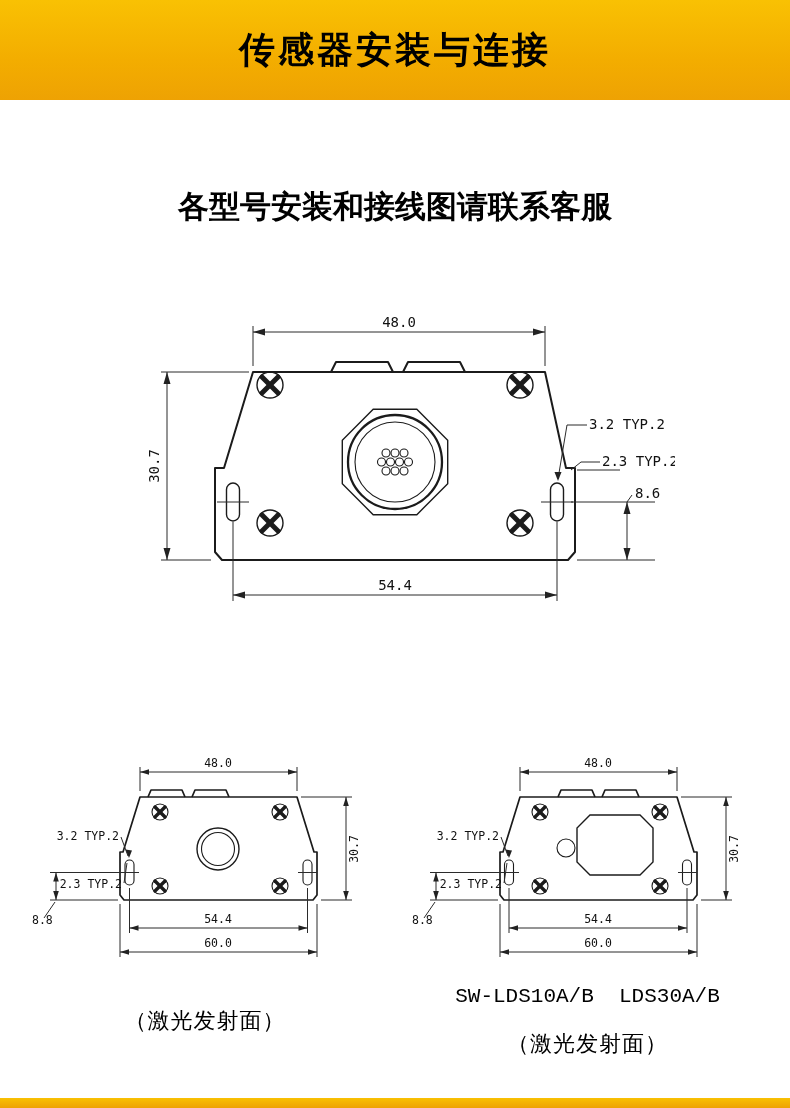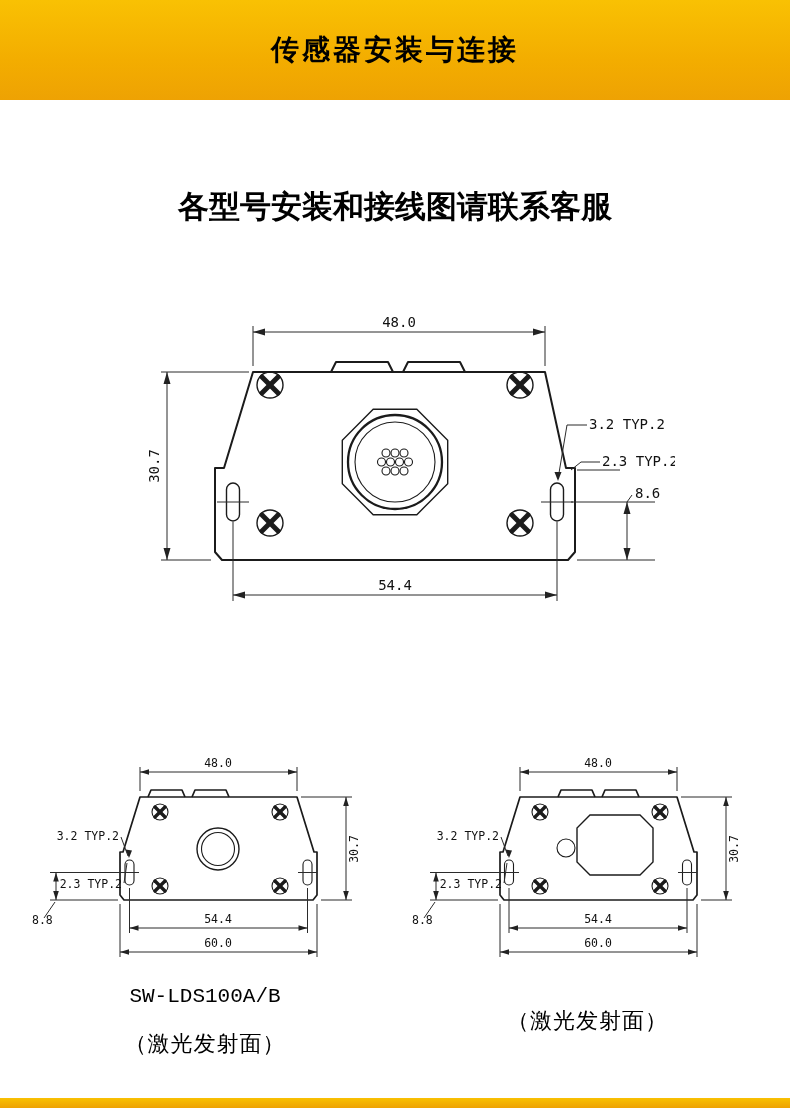--- a/index.html
+++ b/index.html
@@ -2,21 +2,21 @@
 <html><head>
 <meta charset="utf-8">
 <style>
   html,body { margin:0; padding:0; background:#ffffff; }
   .page { position:relative; width:790px; height:1108px; background:#ffffff; overflow:hidden;
           font-family:"Liberation Sans", sans-serif; }
 
   .banner { position:absolute; left:0; top:0; width:790px; height:100px;
             background:linear-gradient(180deg,#f9c103 0%, #f3ad00 60%, #eea203 100%);
             display:flex; align-items:center; justify-content:center; }
-  .banner-title { font-size:28px; font-weight:bold; color:#000000; letter-spacing:3px; margin:4px;
+  .banner-title { font-size:36px; font-weight:bold; color:#000000; letter-spacing:3px; margin:4px;
                   font-family:"Liberation Sans", sans-serif; }
 
   .notice { position:absolute; left:0; top:186px; width:790px; text-align:center;
             font-size:31px; font-weight:600; color:#000000; }
 
   .drawing { position:absolute; }
 
   .caption-main { position:absolute; left:0; top:640px; width:790px; text-align:center;
                   font-size:32px; color:#000; font-family:"DejaVu Serif", serif; letter-spacing:2px; }
 
@@ -355,23 +355,23 @@
       <line class="dm" x1="25" y1="148" x2="93" y2="148"></line>
       <line class="dm" x1="31" y1="120.5" x2="31" y2="148"></line>
       <polygon class="ah" points="31,120.5 28.2,129.5 33.8,129.5"></polygon>
         <polygon class="ah" points="31,148 28.2,139 33.8,139"></polygon>
       <line class="dm" x1="19" y1="166" x2="30" y2="150"></line>
       <text class="dt" x="7" y="172" text-anchor="start">8.8</text>
     </g>
   </svg>
 
   <div class="model-block" style="left:30px; top:985px; width:350px;">
-    <div class="model-name">SW-LDS100A/B</div>
     <div class="model-caption">（激光发射面）</div>
   </div>
 
   <div class="model-block" style="left:405px; top:985px; width:365px;">
+    <div class="model-name">SW-LDS10A/B  LDS30A/B</div>
     <div class="model-caption">（激光发射面）</div>
   </div>
 
   <div class="footer-bar"></div>
 
 </div>
 
 </body></html>

